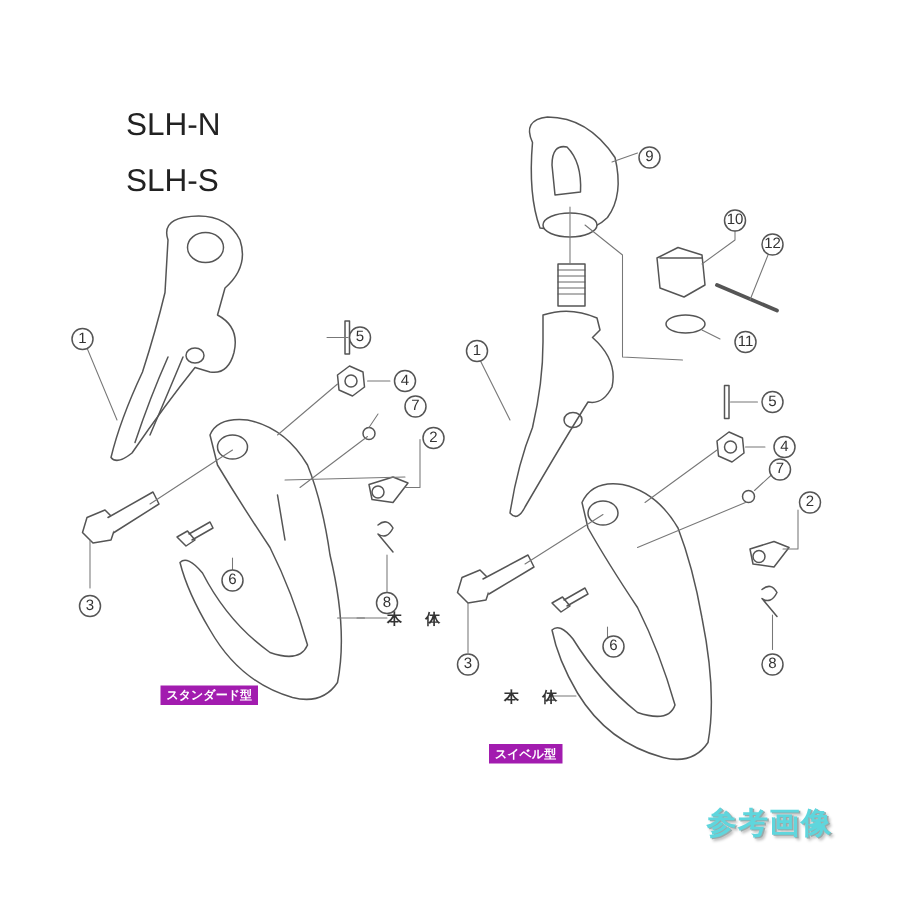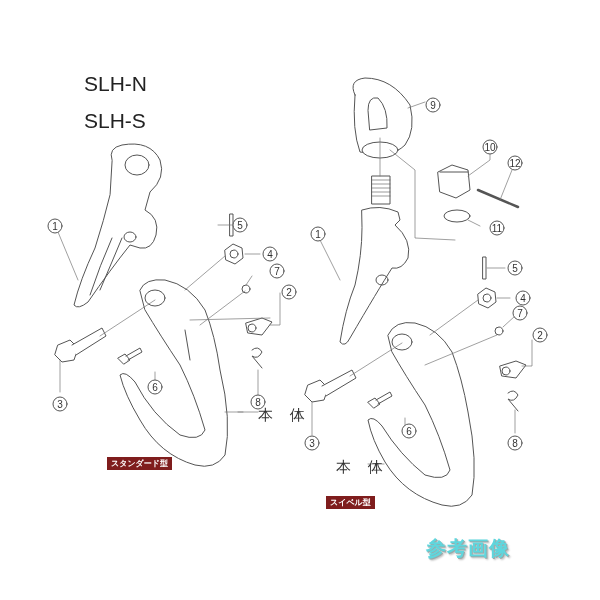--- a/index.html
+++ b/index.html
@@ -2,23 +2,23 @@
 <html><head>
   <meta charset="utf-8">
   <style>
     html, body { margin: 0; padding: 0; background: #ffffff; }
     body { width: 600px; height: 600px; position: relative; overflow: hidden; font-family: "DejaVu Sans", sans-serif; }
     .title { position: absolute; left: 84px; font-family: "Liberation Sans", sans-serif; font-size: 21px; color: #222; line-height: 1; }
     #t1 { top: 73px; }
     #t2 { top: 98px; margin-top: 12px; }
     svg.art { position: absolute; left: 0; top: 0; }
     .num { font-family: "Liberation Sans", sans-serif; font-size: 10px; fill: #333; text-anchor: middle; dominant-baseline: central; }
-    .badge { position: absolute; background: #7f1d1d; color: #fff; font-size: 8px; font-weight: bold; padding: 1px 4px; line-height: 11px; font-family: "DejaVu Sans", sans-serif; }
-    .body-label { position: absolute; font-size: 15px; color: #333; letter-spacing: 6px; font-family: "DejaVu Sans", sans-serif; }
-    .watermark { position: absolute; left: 426px; top: 535px; font-size: 20px; font-weight: bold; color: #5fd6dd; text-shadow: 1px 1px 0 #9aa, 2px 2px 2px #bbb; font-family: "DejaVu Sans", sans-serif; letter-spacing: 1px; }
+    .badge { position: absolute; background: #a21caf; color: #fff; font-size: 8px; font-weight: bold; padding: 1px 4px; line-height: 11px; font-family: "DejaVu Sans", sans-serif; }
+    .body-label { position: absolute; font-size: 10px; color: #333; letter-spacing: 6px; font-family: "DejaVu Sans", sans-serif; font-weight: bold; }
+    .watermark { position: absolute; left: 471px; top: 535px; font-size: 20px; font-weight: bold; color: #5fd6dd; text-shadow: 1px 1px 0 #9aa, 2px 2px 2px #bbb; font-family: "DejaVu Sans", sans-serif; letter-spacing: 1px; }
   </style>
 </head>
 <body>
 
 <div id="t1" class="title">SLH-N</div>
 <div id="t2" class="title">SLH-S</div>
 
 <svg class="art" width="600" height="600" viewBox="0 0 600 600" fill="none" stroke="#555" stroke-width="1" stroke-linejoin="round" stroke-linecap="round">
 
   <g>

